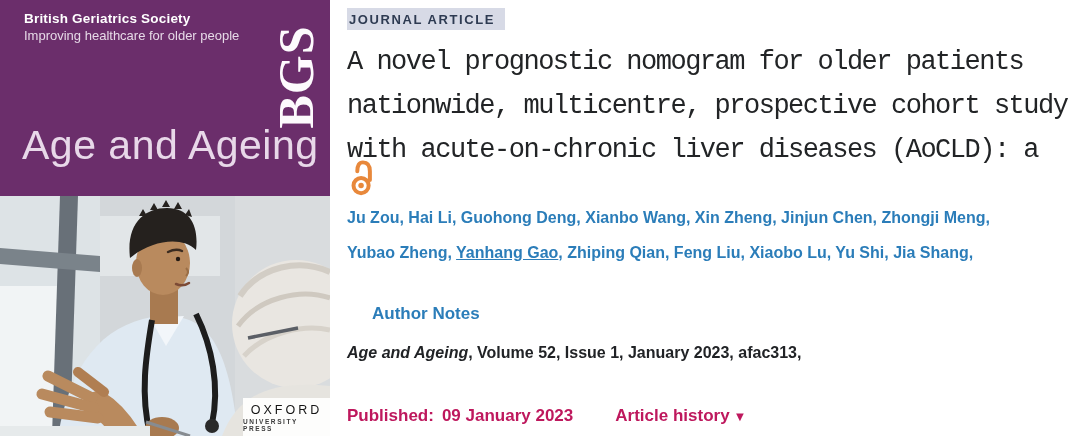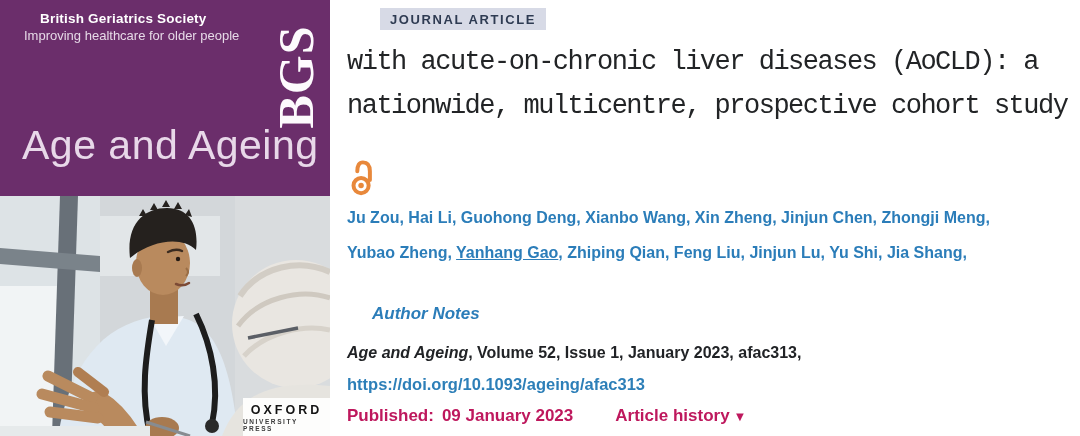--- a/index.html
+++ b/index.html
@@ -2,48 +2,48 @@
 <html><head>
 <meta charset="utf-8">
 <style>
   * { margin:0; padding:0; box-sizing:border-box; }
   html,body { background:#ffffff; font-family:"Liberation Sans", sans-serif; }
   #page { position:relative; width:1080px; height:436px; background:#ffffff; overflow:hidden; }
 
   
   .cover { position:absolute; left:0; top:0; width:330px; height:436px; }
   .cover-purple { position:absolute; left:0; top:0; width:330px; height:196px; background:#6b2e6b; }
-  .society-name { position:absolute; left:24px; top:11px; color:#ffffff; font-size:13.5px; font-weight:bold; letter-spacing:.2px;margin-left:16px; }
+  .society-name { position:absolute; left:24px; top:11px; color:#ffffff; font-size:13.5px; font-weight:bold; letter-spacing:.2px; }
   .society-tagline { position:absolute; left:24px; top:28px; color:#e6d9e7; font-size:13px; }
   .bgs-logo { position:absolute; right:-26px; top:48px; width:120px; text-align:center;
               transform:rotate(-90deg); color:#fdfafd; font-family:"Liberation Serif", serif;
               font-size:50px; font-weight:600; letter-spacing:1px; }
   .journal-title { position:absolute; left:22px; top:122px; color:#e8d8e9; font-size:41px; font-weight:400; letter-spacing:.5px; }
 
   .cover-photo { position:absolute; left:0; top:196px; width:330px; height:240px; }
   .oup-box { position:absolute; left:243px; top:398px; width:87px; height:38px; background:#fdfdfc;
              display:flex; flex-direction:column; align-items:center; justify-content:center; gap:1px; }
-  .oup-line1 { font-size:12.5px; font-weight:bold; letter-spacing:3px; color:#141414; }
+  .oup-line1 { font-size:12.5px; font-weight:normal; letter-spacing:3px; color:#141414; }
   .oup-line2 { font-size:6.5px; font-weight:bold; letter-spacing:1.6px; color:#3c3c3c; }
 
   
   .article-col { position:absolute; left:347px; top:0; width:733px; height:436px; }
   .type-badge { position:absolute; left:0; top:8px; display:inline-block; background:#d7dae6; color:#2e3b52;
-                font-size:13px; font-weight:bold; letter-spacing:1.6px; padding:4px 10px 3px 10px;margin-left:33px; }
+                font-size:13px; font-weight:bold; letter-spacing:1.6px; padding:4px 10px 3px 2px; }
   .article-title { position:absolute; left:0; top:40px; width:733px;
                    font-family:"Liberation Mono", "DejaVu Sans Mono", monospace;
                    font-size:27px; letter-spacing:-1.5px; line-height:44px; color:#222426; }
   .oa-icon { position:absolute; left:2px; top:160px; width:27px; height:36px; }
 
   .author-block { position:absolute; left:0; top:200px; width:733px; font-size:16px; font-weight:bold;
                   color:#2b7db9; line-height:35px; }
   .author { color:#2b7db9; cursor:pointer; }
   .author.u { text-decoration:underline; }
   .env { width:16px; height:12px; vertical-align:-1px; margin-left:4px; }
-  .author-notes { position:absolute; left:25px; top:304px; color:#2b7db9; font-size:17px; font-weight:bold; cursor:pointer;font-style:italic; }
+  .author-notes { position:absolute; left:25px; top:304px; color:#2b7db9; font-size:17px; font-weight:bold; cursor:pointer; }
 
   .citation { position:absolute; left:0; top:344px; font-size:16px; font-weight:bold; color:#212326; }
   .citation .jt { font-style:italic; }
   .doi-link { position:absolute; left:0; top:375px; font-size:16.5px; font-weight:bold; color:#2d7fb8; cursor:pointer; }
   .published-row { position:absolute; left:0; top:406px; font-size:17px; font-weight:bold; color:#be185d; }
   .published-row .date { margin-left:8px; }
   .history { margin-left:42px; cursor:pointer; }
   .caret { font-size:13px; margin-left:4px; }
 </style>
 </head>
@@ -111,39 +111,39 @@
       <div class="oup-line1">OXFORD</div>
       <div class="oup-line2">UNIVERSITY PRESS</div>
     </div>
   </div>
 
   <div class="article-col">
 
     <span class="type-badge">JOURNAL ARTICLE</span>
 
     <div class="article-title">
+      <div>A novel prognostic nomogram for older patients</div>
+      <div>nationwide, multicentre, prospective cohort study</div>
       <div>with acute-on-chronic liver diseases (AoCLD): a</div>
-      <div>nationwide, multicentre, prospective cohort study</div>
     </div>
 
     <svg class="oa-icon" viewBox="0 0 28 38">
       <path d="M 8.5 12 C 8.5 5.5 10.5 2.5 14.5 2.5 C 19.5 2.5 21.8 6 21.8 12 L 21.8 21" fill="none" stroke="#e8883b" stroke-width="4.2" stroke-linecap="round"></path>
       <circle cx="12.5" cy="27" r="8" fill="none" stroke="#e8883b" stroke-width="4.2"></circle>
       <circle cx="12.5" cy="27" r="2.9" fill="#e8883b"></circle>
     </svg>
 
     <div class="author-block">
         <div><span class="author">Ju Zou</span>, <span class="author">Hai Li</span>, <span class="author">Guohong Deng</span>, <span class="author">Xianbo Wang</span>, <span class="author">Xin Zheng</span>, <span class="author">Jinjun Chen</span>, <span class="author">Zhongji Meng</span>,</div>
-        <div><span class="author">Yubao Zheng</span>, <span class="author u">Yanhang Gao</span>, <span class="author">Zhiping Qian</span>, <span class="author">Feng Liu</span>, <span class="author">Jinjun Lu</span>, <span class="author">Yu Shi</span>, <span class="author">Jia Shang</span>,</div>
+        <div><span class="author">Yubao Zheng</span>, <span class="author u">Yanhang Gao</span>, <span class="author">Zhiping Qian</span>, <span class="author">Feng Liu</span>, <span class="author">Xiaobo Lu</span>, <span class="author">Yu Shi</span>, <span class="author">Jia Shang</span>,</div>
       </div>
 
     <div class="author-notes">Author Notes</div>
 
     <div class="citation"><span class="jt">Age and Ageing</span><span>, Volume 52, Issue 1, January 2023, afac313,</span></div>
 
-    <div class="doi-link">https://doi.org/10.1093/ageing/afac313</div>
 
     <div class="published-row">
       <span>Published:</span><span class="date">09 January 2023</span><span class="history"><span>Article history</span><span class="caret">▼</span></span>
     </div>
 
   </div>
 </div>
 
 </body></html>

